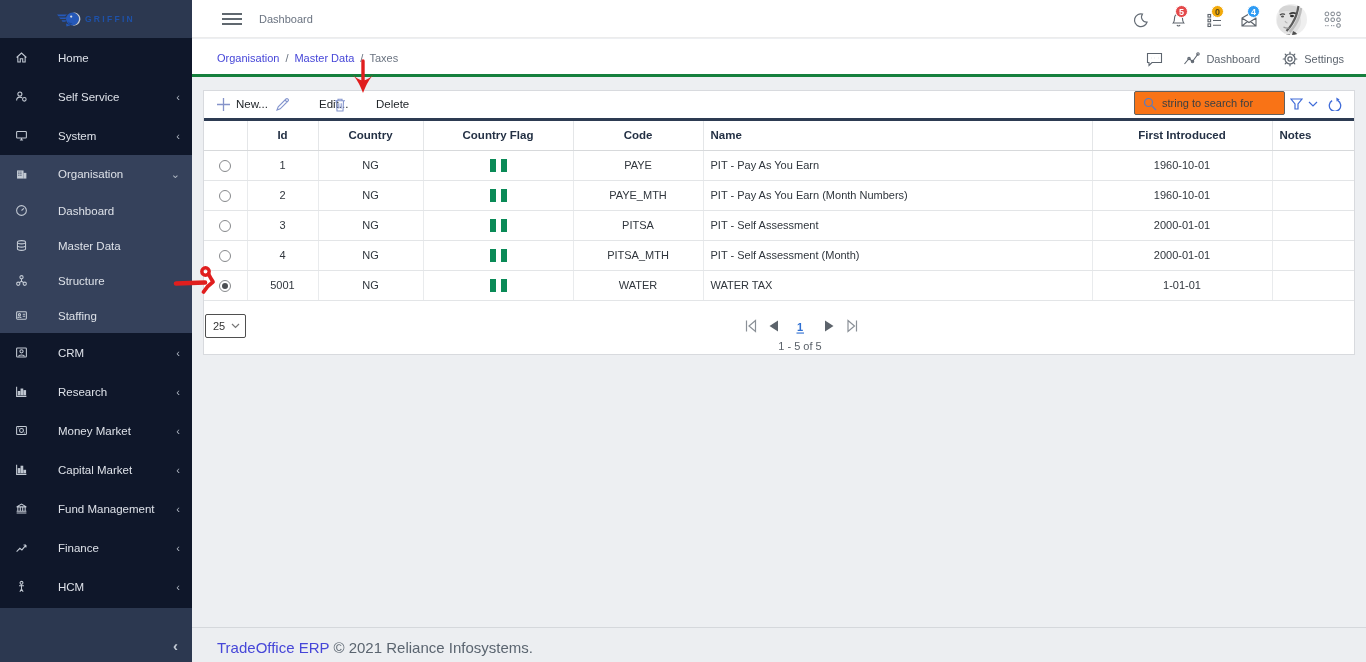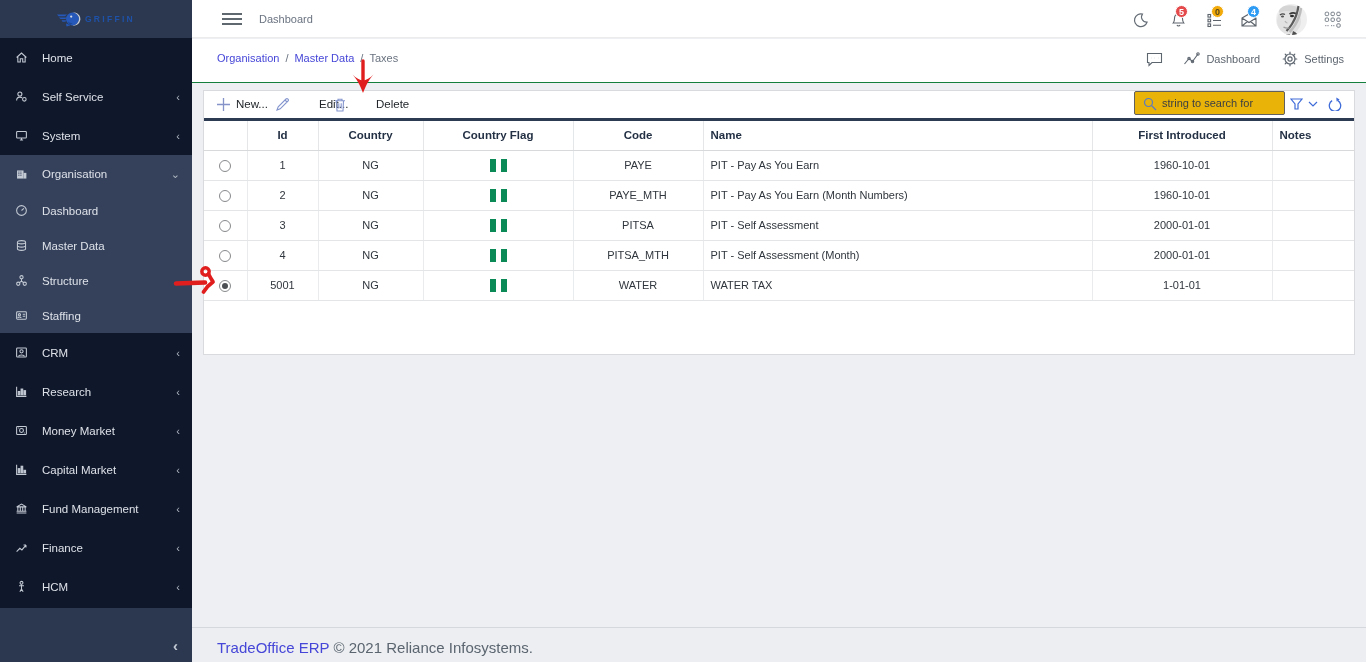--- a/index.html
+++ b/index.html
@@ -1,54 +1,54 @@
 <!DOCTYPE html>
 <html><head>
 <meta charset="utf-8">
 <style>
 * { margin:0; padding:0; box-sizing:border-box; }
 html,body { width:1366px; height:662px; overflow:hidden; font-family:"Liberation Sans",sans-serif; background:#edeff2; }
 
 #sidebar { position:absolute; left:0; top:0; width:192px; height:662px; background:#0f172a; z-index:5; }
 .sb-head { height:38px; background:#2c3850; display:flex; align-items:center; justify-content:center; }
 .sb-head .brand { font-size:8.5px; font-weight:bold; letter-spacing:2.3px; color:#1e51a8; margin-left:4px; }
-.sb-item { height:39px; display:flex; align-items:center; color:#dde1e8; font-size:11.5px; position:relative; white-space:nowrap; }
+.sb-item { height:39px; display:flex; align-items:center; color:#dde1e8; font-size:11.5px; position:relative; white-space:nowrap;gap:16px; }
 .sb-item svg.mi { width:13px; height:13px; margin-left:15px; flex:0 0 13px; }
 .sb-item .lb { margin-left:14px; }
 .sb-item .chev { position:absolute; right:12px; color:#aeb6c2; font-size:11px; }
 .sb-group { background:#35415b; }
 .sb-group .sb-item.sub { height:35px; }
 .sb-foot { position:absolute; left:0; bottom:0; width:192px; height:54px; background:#2c3850; }
 .sb-foot .col { position:absolute; right:14px; bottom:8px; color:#c3cad4; font-size:15px; font-weight:bold; }
 svg.mi { stroke:#c3cad4; fill:none; stroke-width:1.3; }
 
 #main { position:absolute; left:192px; top:0; width:1174px; height:662px; }
 #topbar { position:absolute; left:0; top:0; width:1174px; height:38px; background:#fff; border-bottom:1px solid #ececec; }
 #hamb { position:absolute; left:30px; top:13px; width:20px; }
 #hamb div { height:2px; background:#60686f; margin-bottom:3px; }
 #tbtitle { position:absolute; left:67px; top:13px; font-size:11px; color:#6a7380; }
-#crumbbar { position:absolute; left:0; top:39px; width:1174px; height:44px; background:#fff; border-bottom:1px solid #15803d; }
+#crumbbar { position:absolute; left:0; top:39px; width:1174px; height:38px; background:#fff; border-bottom:3px solid #15803d; }
 #crumb { position:absolute; left:25px; top:13px; font-size:11px; color:#6a7380; }
 #crumb a { color:#4646d8; text-decoration:none; } #crumb .sl { margin:0 6px; color:#6a7380; }
 #crumbright { position:absolute; right:22px; top:12px; font-size:11px; color:#5d656f; display:flex; align-items:center; gap:6px; }
 
 #card { position:absolute; left:11px; top:90px; width:1152px; height:265px; background:#fff; border:1px solid #d8dade; }
 #toolbar { position:absolute; left:0; top:0; width:100%; height:27px; background:#fff; font-size:11.5px; color:#22262a; }
 #toolbar span.t { position:absolute; top:7px; }
 #navyline { position:absolute; left:0; top:27px; width:100%; height:3px; background:#2d3b52; }
 #tbl { position:absolute; left:0; top:30px; width:1150px; border-collapse:collapse; font-size:11px; color:#30363d; }
 #tbl th { height:29px; font-size:11.5px; color:#243145; border-right:1px solid #e4e6e8; border-bottom:1px solid #d7d9db; font-weight:bold; }
 #tbl td { height:30px; border-right:1px solid #e9ebed; border-bottom:1px solid #e3e5e7; text-align:center; }
 #tbl th:last-child, #tbl td:last-child { border-right:none; }
 #tbl .lft { text-align:left; padding-left:7px; }
 .radio { display:inline-block; width:12px; height:12px; border:1px solid #87898c; border-radius:50%; vertical-align:middle; position:relative; }
 .radio.sel::after { content:""; position:absolute; left:2px; top:2px; width:6px; height:6px; border-radius:50%; background:#4b4e52; }
 .flag { display:inline-block; width:17px; height:13px; background:#fff; border-left:6px solid #0b8a57; border-right:6px solid #0b8a57; vertical-align:middle; }
 
-#search { position:absolute; right:69px; top:0px; width:151px; height:24px; border:1px solid #62605e; background:#eab308; border-radius:2px; }
+#search { position:absolute; right:69px; top:0px; width:151px; height:24px; border:1px solid #62605e; background:#f97316; border-radius:2px; }
 #search .ph { position:absolute; left:27px; top:5px; font-size:11px; color:#3c4043; }
 
 #pagerarea { position:absolute; left:0; top:210px; width:1150px; height:54px; }
 #sel25 { position:absolute; left:1px; top:13px; width:41px; height:24px; border:1.5px solid #4f4f4f; border-radius:2px; font-size:12px; color:#333; background:#fff; }
 #sel25 .v { position:absolute; left:7px; top:5px; font-size:11px; }
 #pgnums { position:absolute; left:21px; top:44px; width:1150px; text-align:center; font-size:11px; color:#5a6169; }
 
 #footer { position:absolute; left:0; top:627px; width:1174px; height:35px; background:#eceef1; border-top:1px solid #d5d8dc; font-size:15px; color:#5b6570; }
 #footer .in { position:absolute; left:25px; top:11px; }
 #footer a { color:#4646d8; text-decoration:none; }
@@ -394,20 +394,41 @@
             <td>5001</td>
             <td>NG</td>
             <td><span class="flag"></span></td>
             <td>WATER</td>
             <td class="lft">WATER TAX</td>
             <td>1-01-01</td>
             <td></td>
           </tr>
     </tbody>
       </table>
+    <div id="pagerarea">
+      <div id="sel25">
+          <span class="v">25</span>
+          <svg style="position:absolute;right:5px;top:8px" width="9" height="6" viewBox="0 0 9 6" stroke="#777" fill="none" stroke-width="1.2">
+            <path d="M1 1 L4.5 4.5 L8 1"></path>
+          </svg>
+        </div>
+      <svg style="position:absolute;left:537px;top:18px" width="130" height="16" viewBox="0 0 130 16">
+        <g stroke="#8a9097" stroke-width="1.2" fill="none">
+          <path d="M5.5 1.5 V12.5 M14.5 1.5 L8 7 L14.5 12.5 Z"></path>
+        </g>
+        <path d="M37 1.5 L28.5 7 L37 12.5 Z" fill="#5c636b"></path>
+        <text x="56" y="11.5" font-size="11" fill="#2e6fd2" font-weight="bold" font-family="Liberation Sans">1</text>
+        <rect x="55.5" y="13.5" width="7.5" height="1.1" fill="#2e6fd2"></rect>
+        <path d="M84 1.5 L92.5 7 L84 12.5 Z" fill="#5c636b"></path>
+        <g stroke="#8a9097" stroke-width="1.2" fill="none">
+          <path d="M107 1.5 L113.5 7 L107 12.5 Z M115.5 1.5 V12.5"></path>
+        </g>
+      </svg>
+      <div id="pgnums" style="top:39px;">1 - 5 of 5</div>
+    </div>
   </div>
 
   <div id="footer">
       <span class="in"><a>TradeOffice ERP</a> © 2021 Reliance Infosystems.</span>
     </div>
 </div>
 
 <svg style="position:absolute;left:0;top:0;z-index:50;pointer-events:none" width="1366" height="662" viewBox="0 0 1366 662">
   <g stroke="#e01e1e" fill="none" stroke-linecap="round" stroke-linejoin="round">
     <path d="M363 61 V84" stroke-width="3.4"></path>

